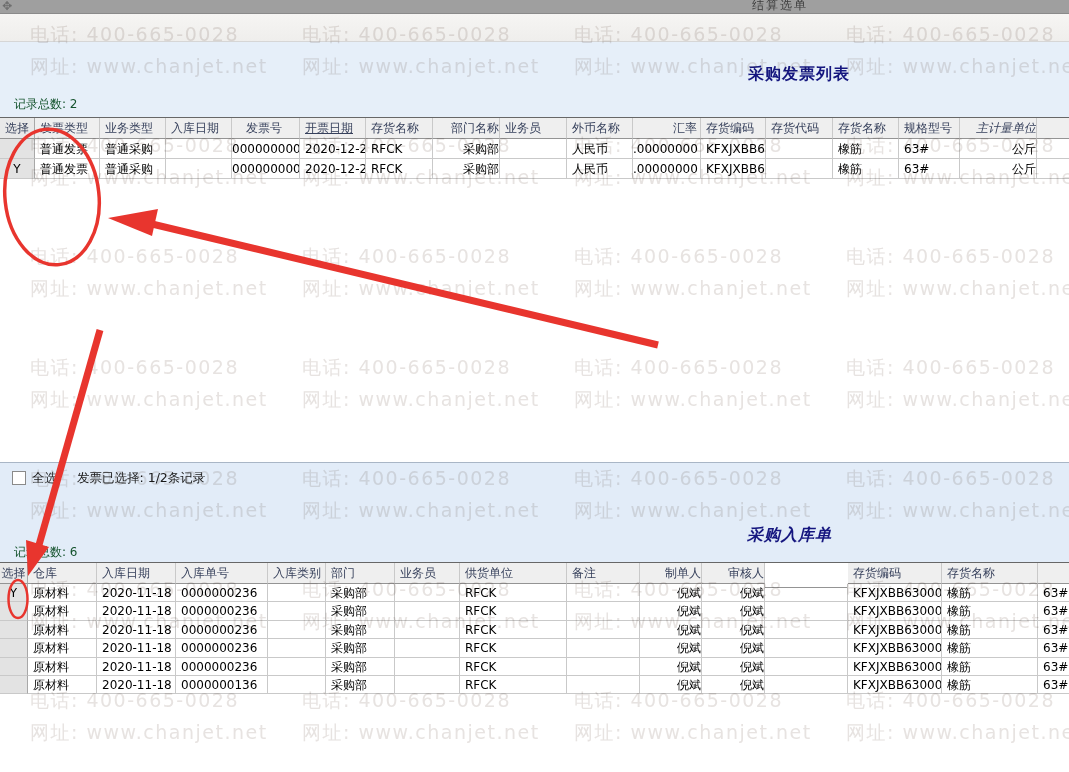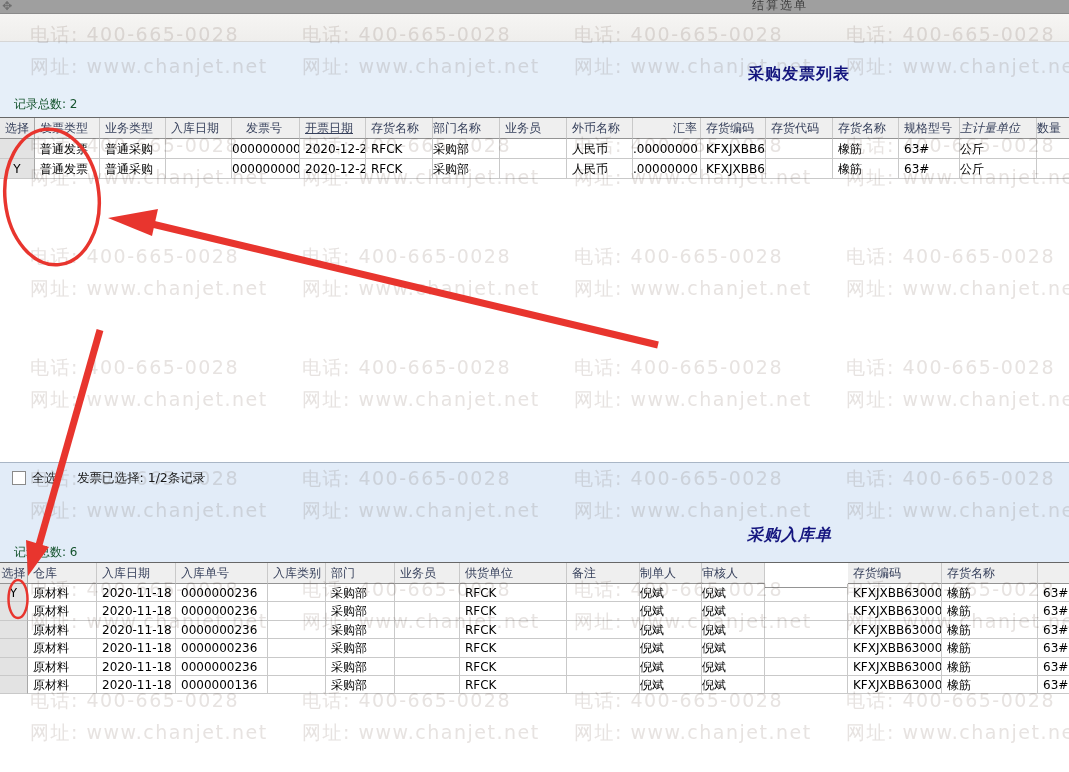--- a/index.html
+++ b/index.html
@@ -48,21 +48,21 @@
     border-top:1px solid #676767;}
   #invoice-table{top:117px;}
   #receipt-table{top:562px;}
   .trow{display:flex;width:1200px;}
   .tcell{box-sizing:border-box;flex:0 0 auto;overflow:hidden;white-space:nowrap;
     border-right:1px solid #c9c9c9;border-bottom:1px solid #c9c9c9;
     font-size:12px;color:#000;padding:0;}
   .thead .tcell{background:#efefef;color:#37415c;border-bottom:1px solid #949494;text-align:center;}
   .tcell.a-l{text-align:left;padding-left:5px;}
   .tcell.a-r{text-align:right;padding-right:3px;}
-  .tcell.a-c{text-align:left;}
+  .tcell.a-c{text-align:right;}
   .tcell.selcell{background:#e3e3e3;border-right:1px solid #a8a8a8;text-align:center;padding:0;}
   .thead .tcell.selcell{background:#e9e9e9;}
 
   
   #watermark-layer{position:absolute;inset:0;z-index:5;pointer-events:none;mix-blend-mode:multiply;}
   .wm{position:absolute;font-size:19px;font-weight:500;letter-spacing:1.5px;color:#e7e3e1;white-space:nowrap;}
 
   
   #annotations{position:absolute;left:0;top:0;z-index:20;pointer-events:none;}
   .anno-stroke{fill:none;stroke:var(--red,#e8352e);}

